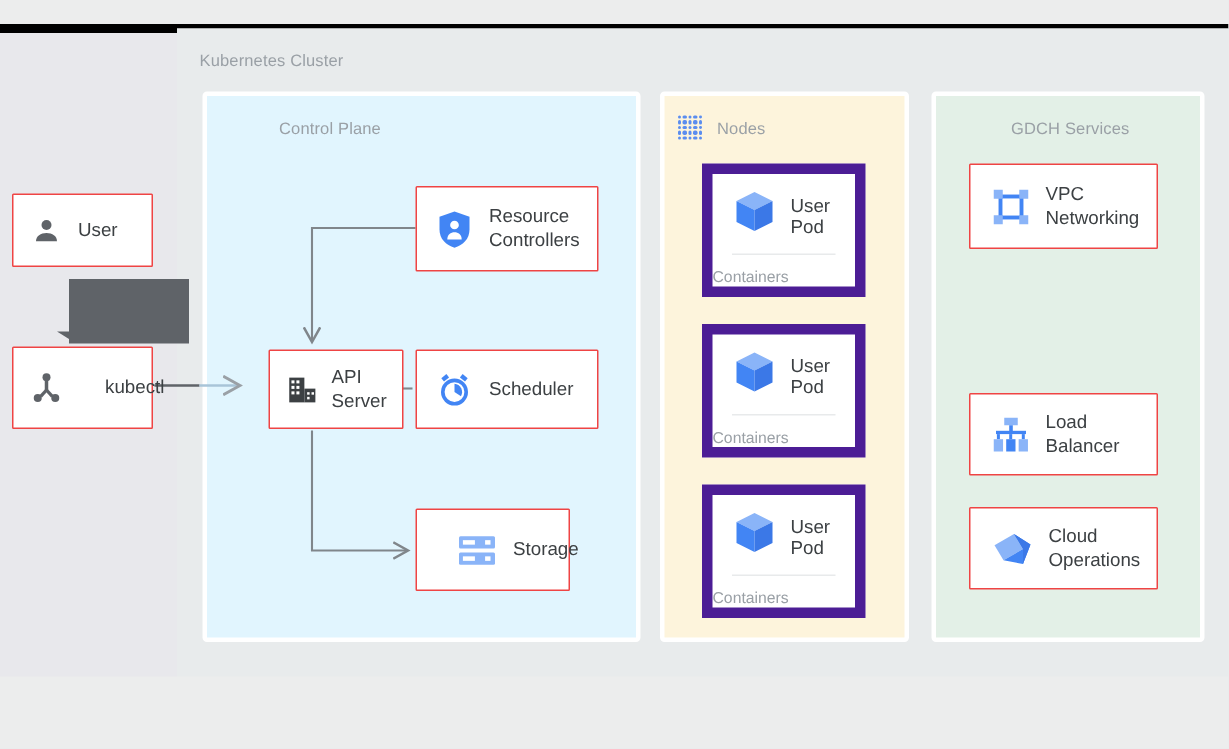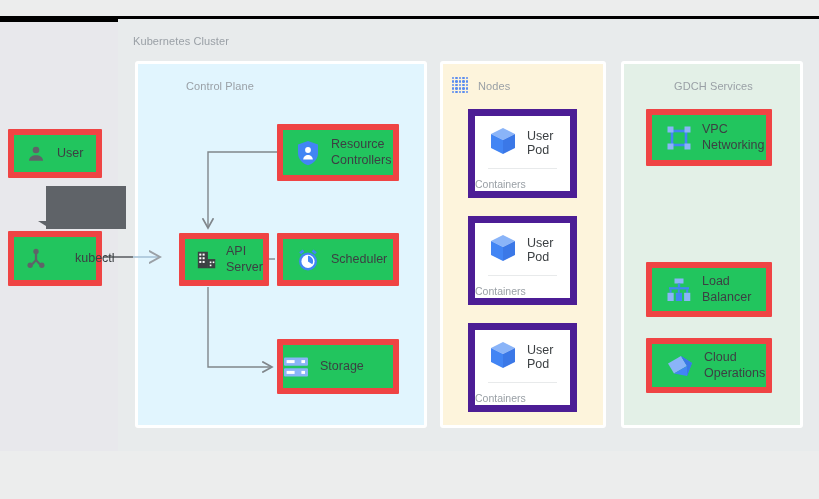--- a/index.html
+++ b/index.html
@@ -25,34 +25,34 @@
 
   
   .group{position:absolute;border:3px solid #fff;border-radius:3px;box-sizing:border-box;}
   .group-title{position:absolute;font-size:11px;color:#9aa0a6;letter-spacing:.1px;}
 
   #control-plane{left:135px;top:45px;width:292px;height:367px;background:#e1f5fe;}
   #nodes-group{left:440px;top:45px;width:166px;height:367px;background:#fdf4dc;}
   #gdch-group{left:621px;top:45px;width:182px;height:367px;background:#e3f0e7;}
 
   
-  .card{position:absolute;background:#22c55e;border:6px solid #ef4444;box-sizing:border-box;
+  .card{position:absolute;background:#ffffff;border:1px solid #ef4444;box-sizing:border-box;
         display:flex;align-items:center;border-radius:1px;}
   .card .lbl{font-size:12.5px;color:#3c4043;line-height:1.25;}
   .card .ico{display:flex;align-items:center;justify-content:center;flex:0 0 auto;}
 
   
   #card-user{left:8px;top:113px;width:94px;height:49px;padding-left:12px;gap:11px;}
   #card-kubectl{left:8px;top:215px;width:94px;height:55px;padding-left:12px;gap:29px;}
 
   
   #card-resource{left:277px;top:108px;width:122px;height:57px;padding-left:13px;gap:11px;}
   #card-api{left:163px;top:217px;width:90px;height:53px;padding-left:11px;gap:8px;margin-left:16px;}
   #card-scheduler{left:277px;top:217px;width:122px;height:53px;padding-left:13px;gap:11px;}
-  #card-storage{left:277px;top:323px;width:122px;height:55px;padding-left:0;gap:11px;}
+  #card-storage{left:277px;top:323px;width:103px;height:55px;padding-left:27px;gap:11px;}
 
   
   .pod{position:absolute;background:#fff;border:7px solid #4c1d95;box-sizing:border-box;}
   .pod-head{display:flex;align-items:center;gap:11px;padding:11px 0 9px 15px;}
   .pod-head .lbl{font-size:12.5px;color:#3c4043;}
   .pod-div{height:1px;background:#e8eaeb;margin:0 13px;}
   .pod-foot{text-align:left;font-size:10.5px;color:#9aa0a6;padding-top:9px;}
   #pod-1{left:468px;top:93px;width:109px;height:89px;}
   #pod-2{left:468px;top:200px;width:109px;height:89px;}
   #pod-3{left:468px;top:307px;width:109px;height:89px;}

